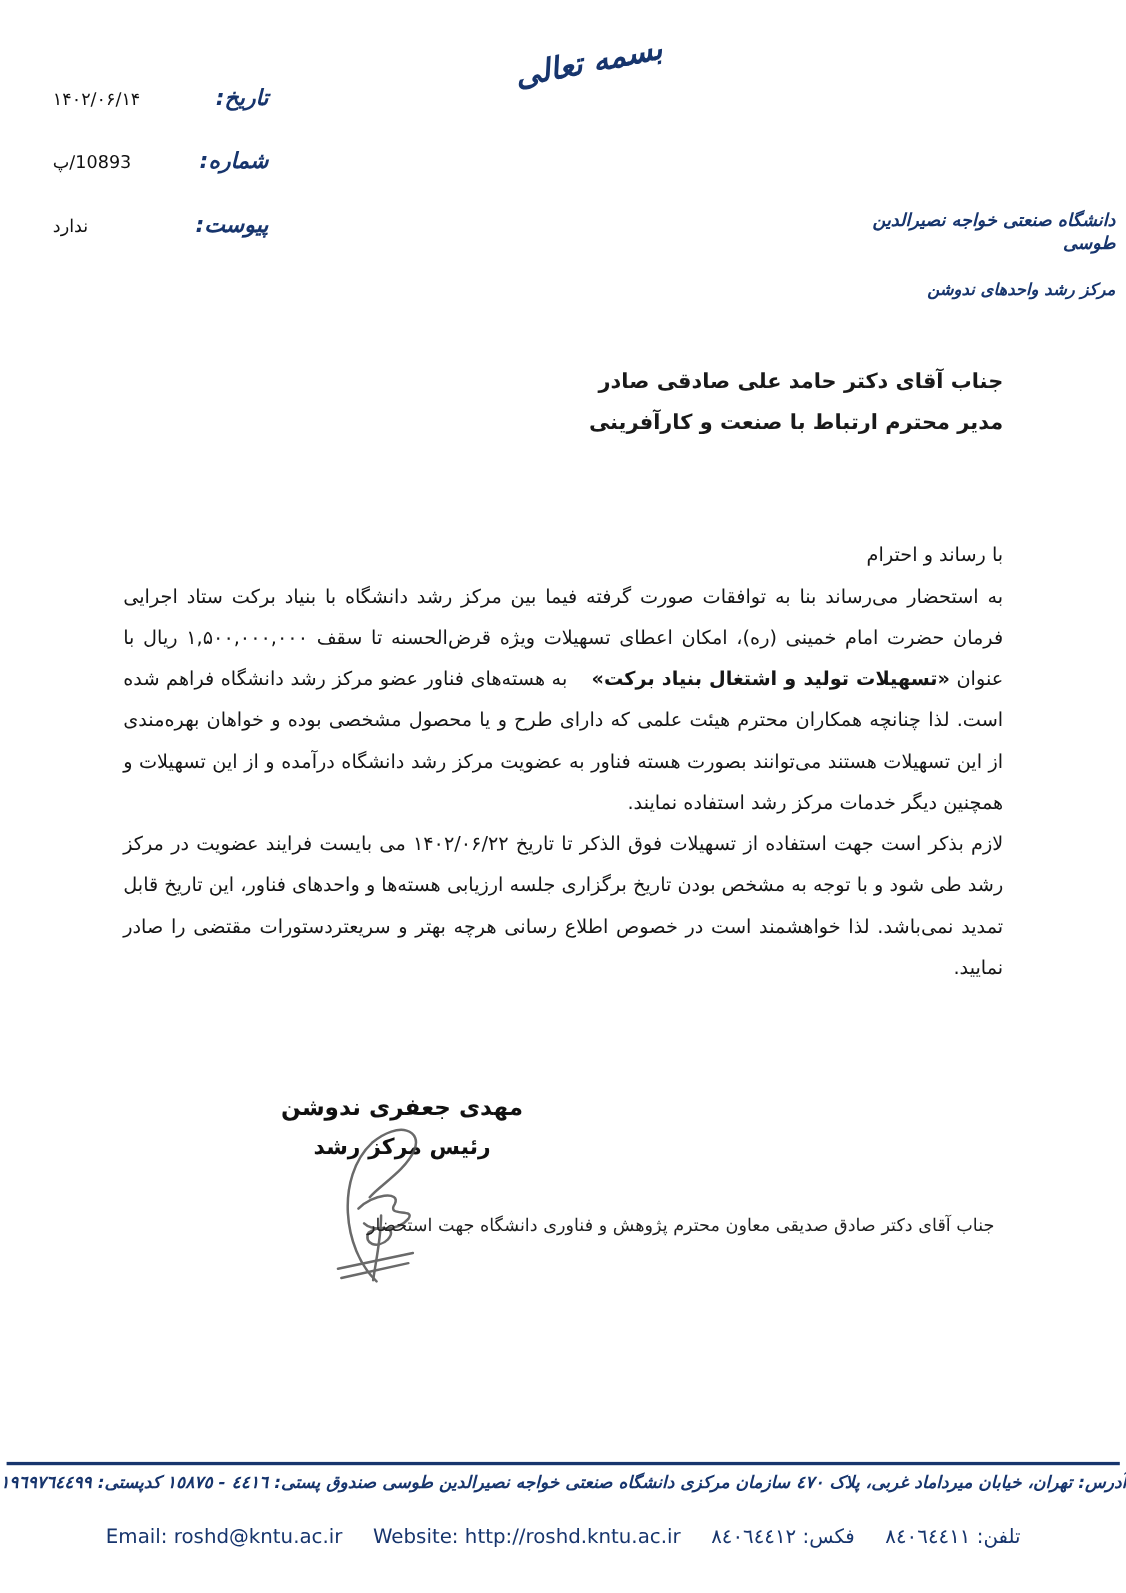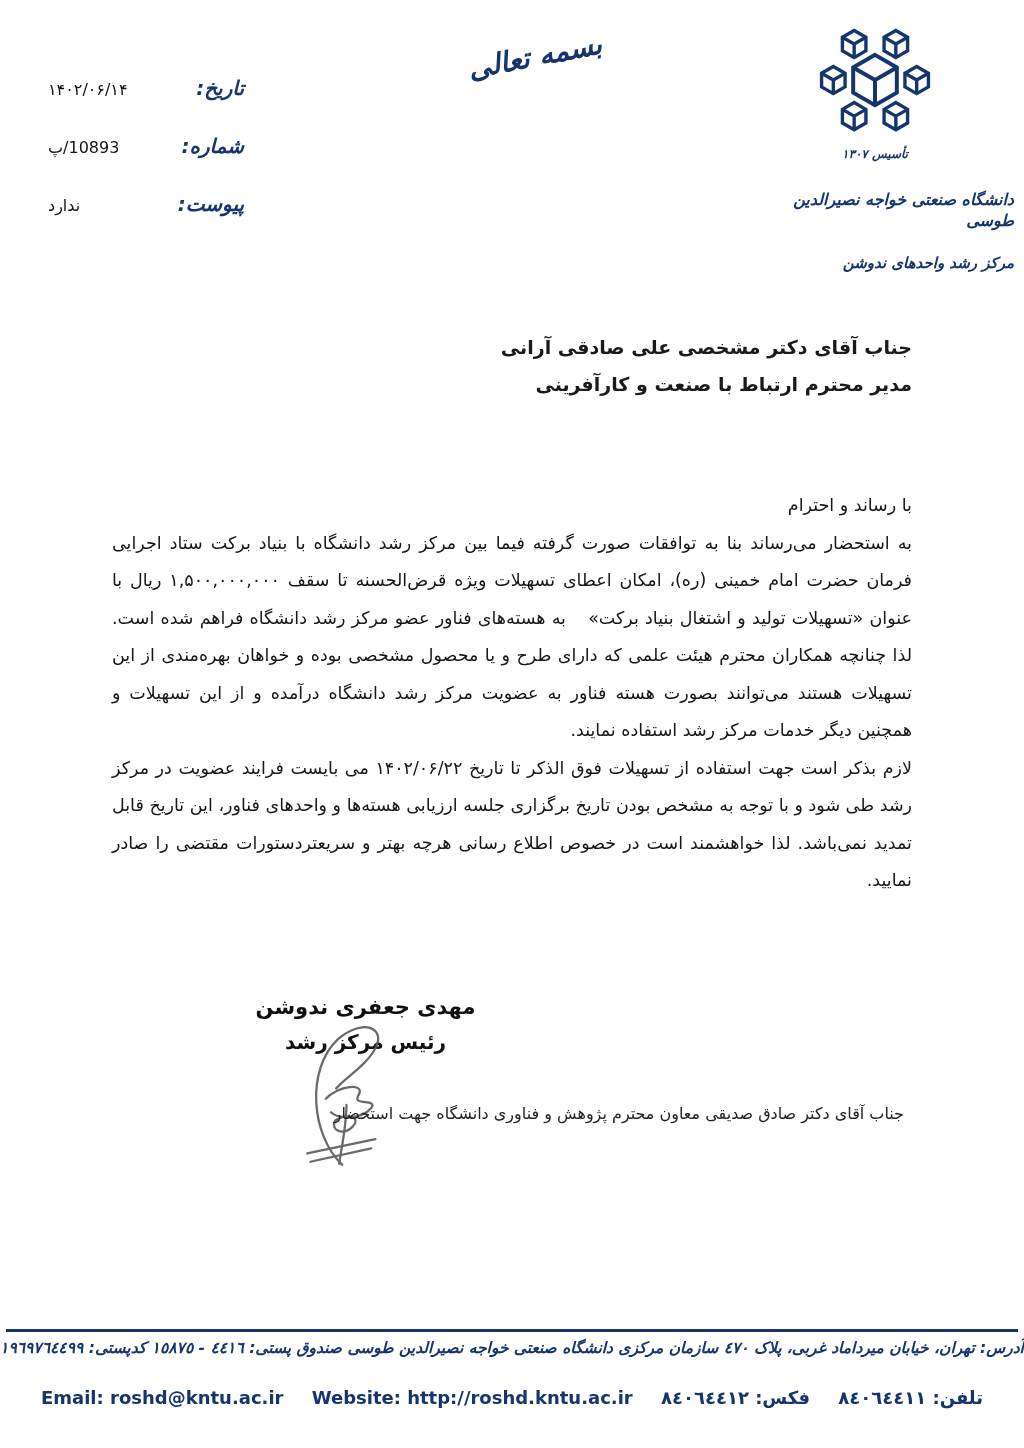--- a/index.html
+++ b/index.html
@@ -30,71 +30,49 @@
   
   .recipient{position:absolute;right:112px;top:336px;direction:rtl;text-align:right;font-weight:bold;font-size:19px;}
   .recipient-line2{margin-top:15px;}
   
   .body-text{
     position:absolute;left:112px;top:487px;width:800px;direction:rtl;
     font-size:17.5px;line-height:37.5px;text-align:justify;color:#161616;
   }
   .body-text p{margin:0;}
   .greeting{text-align:right;}
-  .bold{font-weight:normal;margin-left:16px;}
+  .bold{font-weight:bold;margin-left:16px;}
   
   .signature-block{
     position:absolute;left:248px;top:995px;width:235px;text-align:center;
     direction:rtl;font-weight:bold;font-size:21px;color:#111;
   }
   .signature-title{font-size:20px;margin-top:11px;}
   .signature-scribble{position:absolute;left:278px;top:1010px;width:140px;height:160px;}
   
   .cc{position:absolute;right:120px;top:1104px;direction:rtl;font-size:16px;color:#222;}
   
   .footer-rule{position:absolute;left:6px;top:1329px;width:1012px;height:3px;background:#17356d;}
   .footer-address{
-    position:absolute;left:0;top:1339px;width:100%;text-align:center;direction:rtl;
+    position:absolute;left:0;top:1339px;width:100%;text-align:right;direction:rtl;
     color:#17356d;font-size:15.5px;font-weight:bold;font-style:italic;white-space:nowrap;
   }
   .footer-contact{
     position:absolute;left:0;top:1387px;width:100%;text-align:center;direction:rtl;
-    color:#17356d;font-size:18px;font-weight:bold;
+    color:#17356d;font-size:18px;font-weight:normal;
   }
   .footer-contact .item{margin:0 11px;white-space:nowrap;}
 </style>
 </head>
 <body>
 
 <div class="page">
 
   <div class="bismillah">بسمه تعالی</div>
 
-  <div class="logo-block">
-    <svg class="logo-svg" viewBox="0 0 148 130" aria-hidden="true">
-      <defs>
-        <g id="cube" fill="none" stroke="#17356d" vector-effect="non-scaling-stroke">
-          <path vector-effect="non-scaling-stroke" d="M0,-1 L0.866,-0.5 L0.866,0.5 L0,1 L-0.866,0.5 L-0.866,-0.5 Z"></path>
-          <path vector-effect="non-scaling-stroke" d="M0,0 L0.866,-0.5 M0,0 L-0.866,-0.5 M0,0 L0,1"></path>
-        </g>
-      </defs>
-      <g stroke="#17356d" stroke-width="4">
-        <use href="#cube" transform="translate(74,62) scale(26)"></use>
-      </g>
-      <g stroke="#17356d" stroke-width="3.4">
-        <use href="#cube" transform="translate(117,62) scale(14)"></use>
-        <use href="#cube" transform="translate(95.5,24.8) scale(14)"></use>
-        <use href="#cube" transform="translate(52.5,24.8) scale(14)"></use>
-        <use href="#cube" transform="translate(31,62) scale(14)"></use>
-        <use href="#cube" transform="translate(52.5,99.2) scale(14)"></use>
-        <use href="#cube" transform="translate(95.5,99.2) scale(14)"></use>
-      </g>
-    </svg>
-    <div class="founded">تأسیس ۱۳۰۷</div>
-  </div>
 
   <div class="org-names">
     <div class="org-uni">دانشگاه صنعتی خواجه نصیرالدین طوسی</div>
     <div class="org-center">مرکز رشد واحدهای ندوشن</div>
   </div>
 
   <div class="meta">
     <div class="meta-row">
       <span class="meta-label">تاریخ:</span>
       <span class="meta-value">۱۴۰۲/۰۶/۱۴</span>
@@ -103,21 +81,21 @@
       <span class="meta-label">شماره:</span>
       <span class="meta-value">10893/پ</span>
     </div>
     <div class="meta-row">
       <span class="meta-label">پیوست:</span>
       <span class="meta-value">ندارد</span>
     </div>
   </div>
 
   <div class="recipient">
-    <div>جناب آقای دکتر مشخصی علی صادقی آرانی</div>
+    <div>جناب آقای دکتر حامد علی صادقی صادر</div>
     <div class="recipient-line2">مدیر محترم ارتباط با صنعت و کارآفرینی</div>
   </div>
 
   <div class="body-text">
     <p class="greeting">با رساند و احترام</p>
     <p><span>به استحضار می‌رساند بنا به توافقات صورت گرفته فیما بین مرکز رشد دانشگاه با بنیاد برکت ستاد اجرایی فرمان حضرت امام خمینی (ره)، امکان اعطای تسهیلات ویژه قرض‌الحسنه تا سقف ۱,۵۰۰,۰۰۰,۰۰۰ ریال با عنوان </span><span class="bold">«تسهیلات تولید و اشتغال بنیاد برکت»</span><span> به هسته‌های فناور عضو مرکز رشد دانشگاه فراهم شده است. لذا چنانچه همکاران محترم هیئت علمی که دارای طرح و یا محصول مشخصی بوده و خواهان بهره‌مندی از این تسهیلات هستند می‌توانند بصورت هسته فناور به عضویت مرکز رشد دانشگاه درآمده و از این تسهیلات و همچنین دیگر خدمات مرکز رشد استفاده نمایند.</span></p>
     <p>لازم بذکر است جهت استفاده از تسهیلات فوق الذکر تا تاریخ ۱۴۰۲/۰۶/۲۲ می بایست فرایند عضویت در مرکز رشد طی شود و با توجه به مشخص بودن تاریخ برگزاری جلسه ارزیابی هسته‌ها و واحدهای فناور، این تاریخ قابل تمدید نمی‌باشد. لذا خواهشمند است در خصوص اطلاع رسانی هرچه بهتر و سریعتردستورات مقتضی را صادر نمایید.</p>
   </div>
 
   <div class="signature-block">

